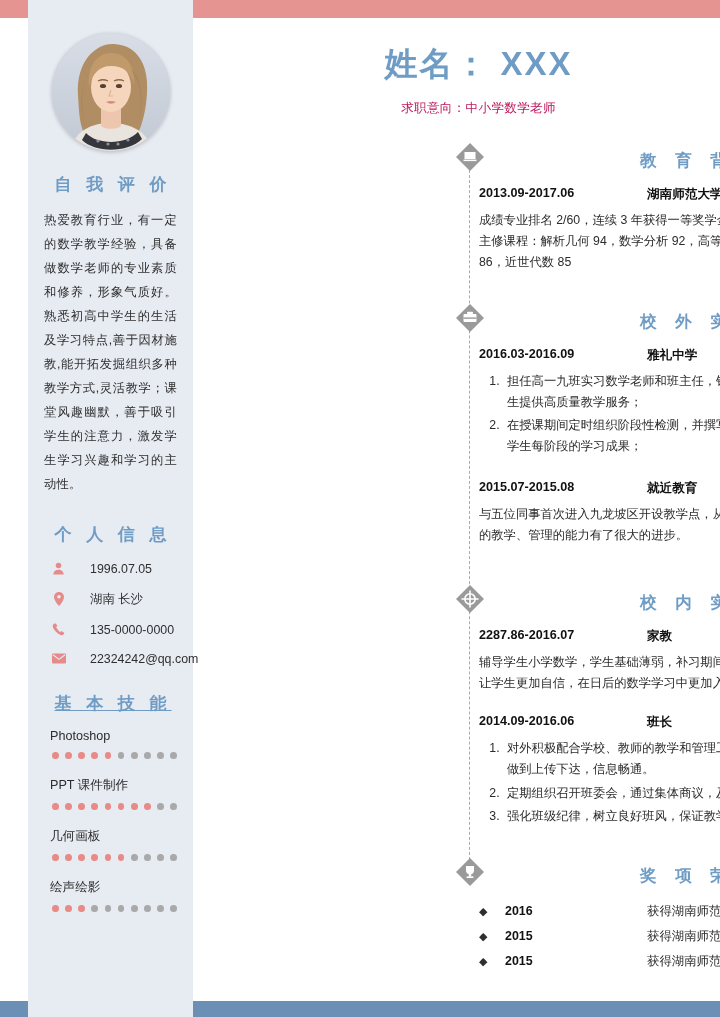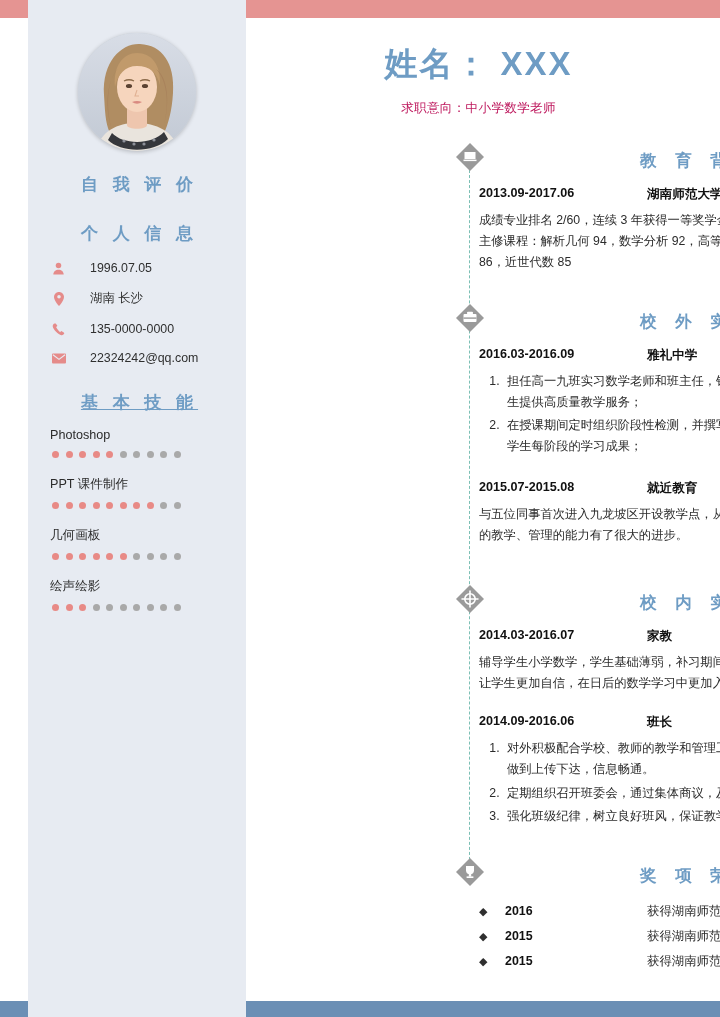--- a/index.html
+++ b/index.html
@@ -28,21 +28,21 @@
     left: 0; bottom: 0;
     width: 720px; height: 16px;
     background: #6b8fb5;
     z-index: 1;
   }
 
   
   .sidebar {
     position: absolute;
     left: 28px; top: 0;
-    width: 218px;
+    width: 165px;
     height: 1017px;
     background: #e7ebf2;
     z-index: 3;
     box-sizing: border-box;
     padding: 0 16px;
   }
 
   .photo-wrap {
     margin: 33px auto 0;
     width: 118px; height: 118px;
@@ -268,20 +268,21 @@
         <path d="M34 100 C45 112 74 112 86 99 L90 106 C76 120 43 120 30 107 Z" fill="#35373c"></path>
         <circle cx="46" cy="108" r="1.6" fill="#8d9099"></circle>
         <circle cx="56" cy="111" r="1.6" fill="#8d9099"></circle>
         <circle cx="66" cy="111" r="1.6" fill="#8d9099"></circle>
         <circle cx="76" cy="107" r="1.6" fill="#8d9099"></circle>
       </g>
     </svg>
   </div>
 
   <h2 class="side-heading">自 我 评 价</h2>
+  <p class="side-body">热爱教育行业，有一定的数学教学经验，具备做数学老师的专业素质和修养，形象气质好。熟悉初高中学生的生活及学习特点,善于因材施教,能开拓发掘组织多种教学方式,灵活教学；课堂风趣幽默，善于吸引学生的注意力，激发学生学习兴趣和学习的主动性。</p>
 
   <h2 class="side-heading" style="margin-top:26px;">个 人 信 息</h2>
 
   <ul class="info-list">
     <li class="info-row">
       <span class="ico">
         <svg width="13" height="13" viewBox="0 0 16 16" fill="#e58b8a">
           <circle cx="8" cy="4.2" r="3.4"></circle>
           <path d="M1.6 15.5c0-3.6 2.9-6 6.4-6s6.4 2.4 6.4 6z"></path>
         </svg>
@@ -455,21 +456,21 @@
       </div>
       <p class="entry-line">与五位同事首次进入九龙坡区开设教学点，从招生到教学全程负责。通过实践使我的教学、管理的能力有了很大的进步。</p>
     </div>
   </section>
 
   <section class="content" style="top:592px;">
     <h2 class="sec-title">校 内 实 践</h2>
 
     <div class="entry">
       <div class="entry-head">
-        <span class="c-date">2014.03-2016.07</span>
+        <span class="c-date">2287.86-2016.07</span>
         <span class="c-org">家教</span>
 
       </div>
       <p class="entry-line">辅导学生小学数学，学生基础薄弱，补习期间针对学生薄弱基础的知识进行辅导，让学生更加自信，在日后的数学学习中更加入。</p>
     </div>
 
     <div class="entry" style="margin-top:20px;">
       <div class="entry-head">
         <span class="c-date">2014.09-2016.06</span>
         <span class="c-org">班长</span>

